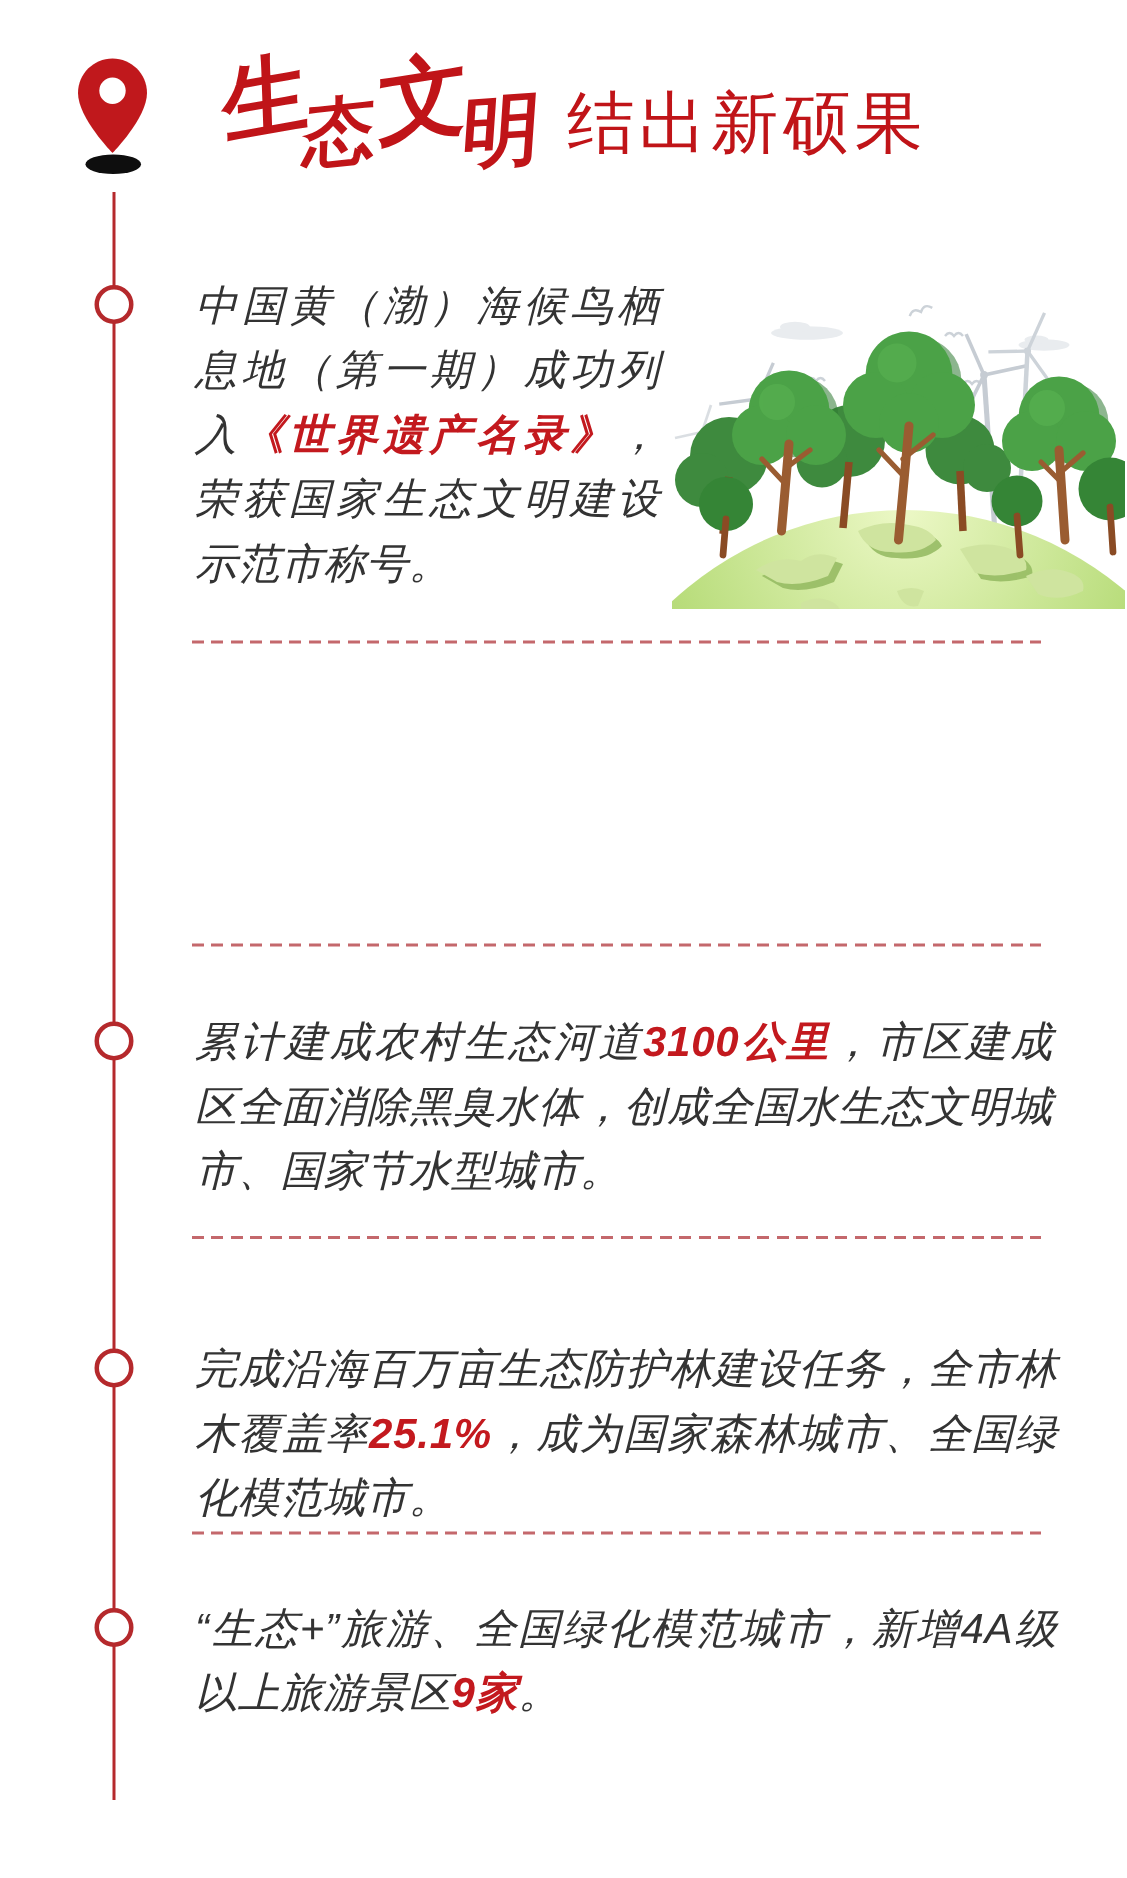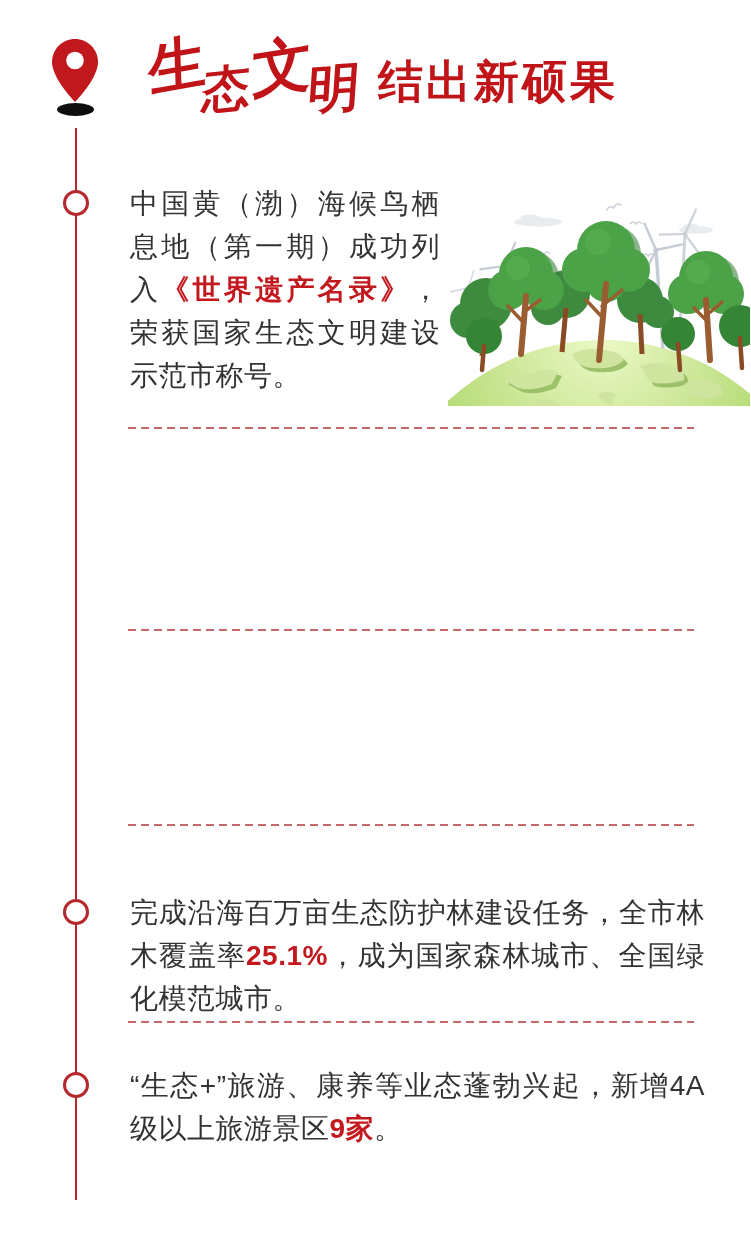--- a/index.html
+++ b/index.html
@@ -16,27 +16,27 @@
   
   .pin{position:absolute;left:52px;top:38px;width:46px;height:64px;}
   .pin-shadow{position:absolute;left:57px;top:103px;width:37px;height:13px;background:#0e0e0e;border-radius:50%;}
   .callig{position:absolute;left:146px;top:34px;width:232px;height:100px;color:#c01418;
           font-family:"DejaVu Serif", serif;font-weight:bold;}
   .callig span{position:absolute;display:block;line-height:1;}
   .c0{left:2px;top:2px;font-size:58px;transform:rotate(-10deg) skewX(-8deg);}
   .c1{left:56px;top:30px;font-size:48px;transform:rotate(-6deg) skewX(-8deg);}
   .c2{left:106px;top:2px;font-size:60px;transform:rotate(-9deg) skewX(-10deg);}
   .c3{left:162px;top:28px;font-size:52px;transform:rotate(-4deg) skewX(-8deg);}
-  .headline{position:absolute;left:378px;top:52px;font-size:45px;font-weight:700;
+  .headline{position:absolute;left:378px;top:52px;font-size:45px;font-weight:400;
             color:#c01418;letter-spacing:3px;white-space:nowrap;}
 
   
   .sec{position:absolute;left:130px;color:#333333;font-size:28px;line-height:43px;
        text-align:justify;text-justify:inter-character;letter-spacing:0.5px;}
-  .sec p{margin:0;}
+  .sec p{margin:0;font-style:italic;}
   .node{position:absolute;left:-67px;top:8px;width:20px;height:20px;background:#fff;
         border:3px solid #b5292c;border-radius:50%;}
   .hl{color:#c3191e;font-weight:bold;}
 
   .sep{position:absolute;left:128px;width:566px;height:2px;
        background:repeating-linear-gradient(90deg,#c4686c 0 8px,transparent 8px 13px);}
 
   .illu{position:absolute;left:448px;top:188px;width:302px;height:218px;}
 </style>
 </head>
@@ -199,28 +199,32 @@
         <line x1="292" y1="150" x2="294" y2="180"></line>
       </g>
     </g>
   </svg>
 
   <div class="sep" style="top:427px;"></div>
 
 
   <div class="sep" style="top:629px;"></div>
 
+  <div class="sec" style="top:673px;width:572px;">
+    <span class="node"></span>
+    <p><span>累计建成农村生态河道</span><span class="hl">3100公里</span><span>，市区建成区全面消除黑臭水体，创成全国水生态文明城市、国家节水型城市。</span></p>
+  </div>
 
   <div class="sep" style="top:824px;"></div>
 
   <div class="sec" style="top:891px;width:575px;">
     <span class="node"></span>
     <p><span>完成沿海百万亩生态防护林建设任务，全市林木覆盖率</span><span class="hl">25.1%</span><span>，成为国家森林城市、全国绿化模范城市。</span></p>
   </div>
 
   <div class="sep" style="top:1021px;"></div>
 
   <div class="sec" style="top:1064px;width:575px;">
     <span class="node"></span>
-    <p><span>“生态+”旅游、康养等业态蓬勃兴起，新增4A级以上旅游景区</span><span class="hl">9家</span><span>。</span></p>
+    <p><span>“生态+”旅游、全国绿化模范城市，新增4A级以上旅游景区</span><span class="hl">9家</span><span>。</span></p>
   </div>
 
 </div>
 
 </body></html>

